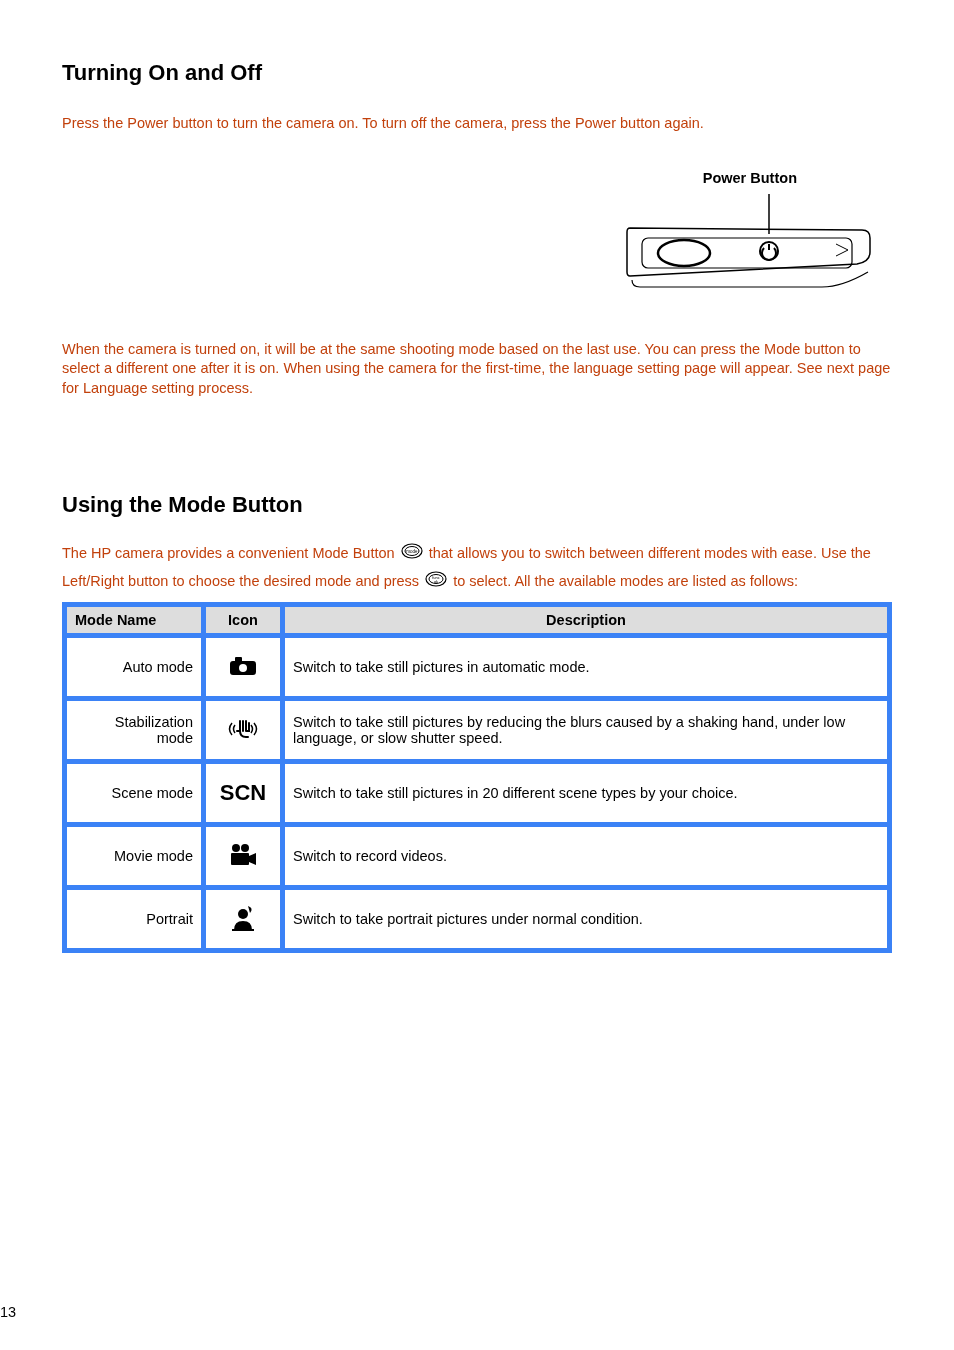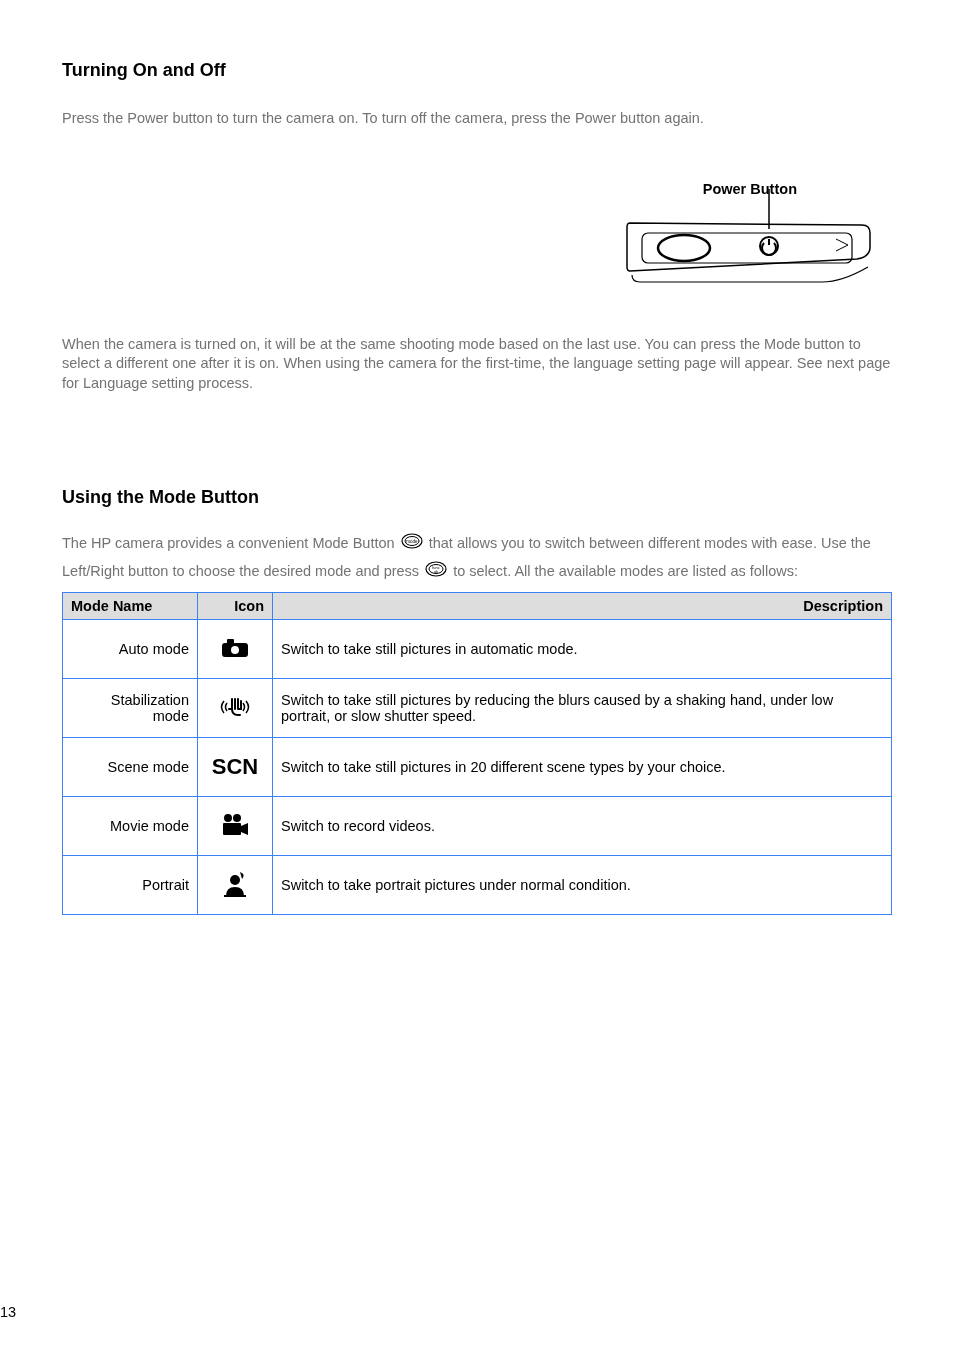--- a/index.html
+++ b/index.html
@@ -10,68 +10,68 @@
       padding: 0;
       font-family: Arial, Helvetica, sans-serif;
       color: #000;
       position: relative;
       box-sizing: border-box;
     }
     .page {
       padding: 60px 62px 0 62px;
     }
     h2 {
-      font-size: 18px;
+      font-size: 22px;
       font-weight: bold;
       margin: 0 0 28px 0;
     }
     h2.second {
       margin-top: 0;
       margin-bottom: 22px;
     }
     p {
       font-size: 14.5px;
       line-height: 1.35;
       margin: 0;
-      color: #737373;
+      color: #c2410c;
     }
     .figure-block {
       margin: 36px 0 30px 0;
       position: relative;
       height: 140px;
     }
     .pb-label {
       position: absolute;
       right: 95px;
-      top: 16px;
+      top: 0;
       font-weight: bold;
       font-size: 14.5px;
     }
     .diagram {
       position: absolute;
       right: 20px;
       top: 22px;
       width: 250px;
       height: 110px;
     }
     table {
       border-collapse: collapse;
       width: 100%;
       margin-top: 6px;
     }
     th, td {
-      border: 1px solid #3b82f6;
+      border: 5px solid #3b82f6;
       font-size: 14.5px;
       vertical-align: middle;
       padding: 0 8px;
     }
     th {
       background: #ddd;
       font-weight: bold;
-      text-align: right;
+      text-align: center;
       height: 26px;
     }
     th.mode-name { width: 118px; text-align: left; padding-left: 8px; }
     th.icon { width: 58px; }
     td.name-cell { height: 58px; text-align: right; }
     td.icon-cell { text-align: center; }
     .inline-icon {
       display: inline-block;
       vertical-align: middle;
       margin: 0 2px;
@@ -160,21 +160,21 @@
         <td class="name-cell">Stabilization mode</td>
         <td class="icon-cell">
           <svg width="34" height="24" viewBox="0 0 34 24">
             <path d="M 14 4 L 14 14 L 11 14 M 17 4 L 17 14 M 20 4 L 20 14 M 23 6 L 23 14 L 20 14 M 14 14 Q 14 20 20 20 L 22 20" fill="none" stroke="#000" stroke-width="2" stroke-linecap="round"></path>
             <path d="M 6 6 Q 1 12 6 18" fill="none" stroke="#000" stroke-width="1.5"></path>
             <path d="M 9 8 Q 6 12 9 16" fill="none" stroke="#000" stroke-width="1.5"></path>
             <path d="M 28 6 Q 33 12 28 18" fill="none" stroke="#000" stroke-width="1.5"></path>
             <path d="M 25 8 Q 28 12 25 16" fill="none" stroke="#000" stroke-width="1.5"></path>
           </svg>
         </td>
-        <td>Switch to take still pictures by reducing the blurs caused by a shaking hand, under low portrait, or slow shutter speed.</td>
+        <td>Switch to take still pictures by reducing the blurs caused by a shaking hand, under low language, or slow shutter speed.</td>
       </tr>
       <tr>
         <td class="name-cell">Scene mode</td>
         <td class="icon-cell" style="font-weight:bold; font-size:22px; font-family:Arial Narrow, Arial;">
           <span>SCN</span>
         </td>
         <td>Switch to take still pictures in 20 different scene types by your choice.</td>
       </tr>
       <tr>
         <td class="name-cell">Movie mode</td>

